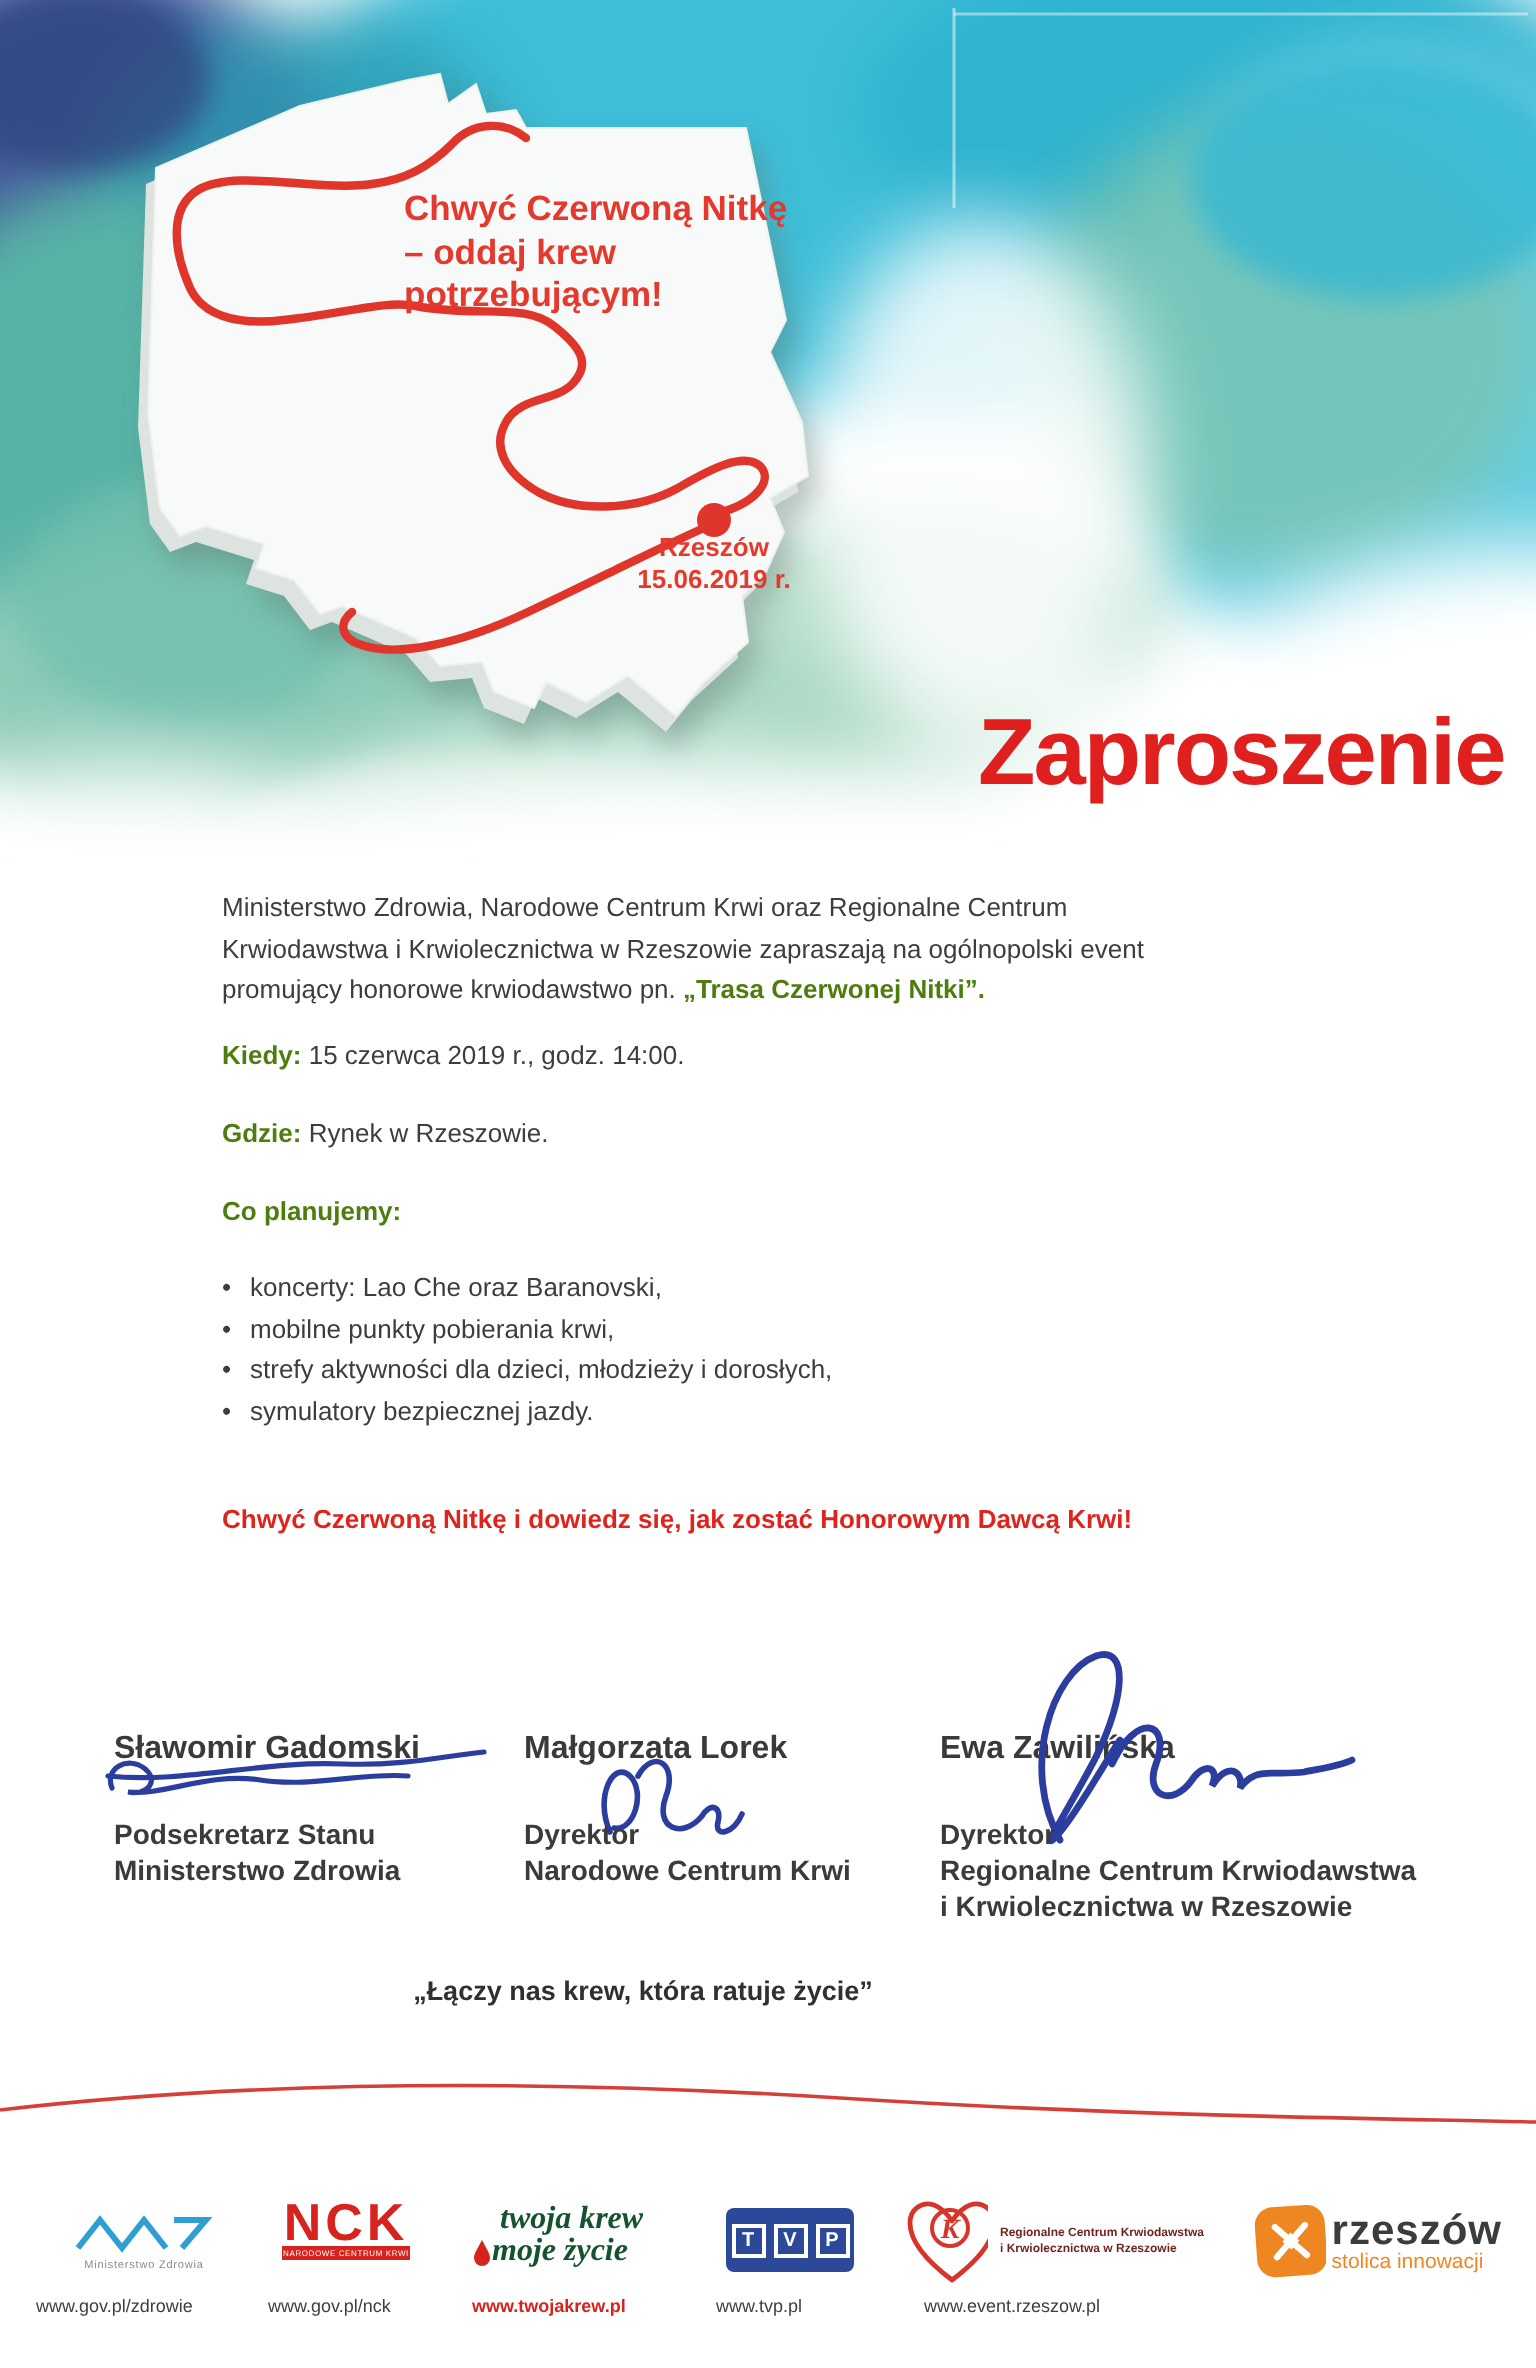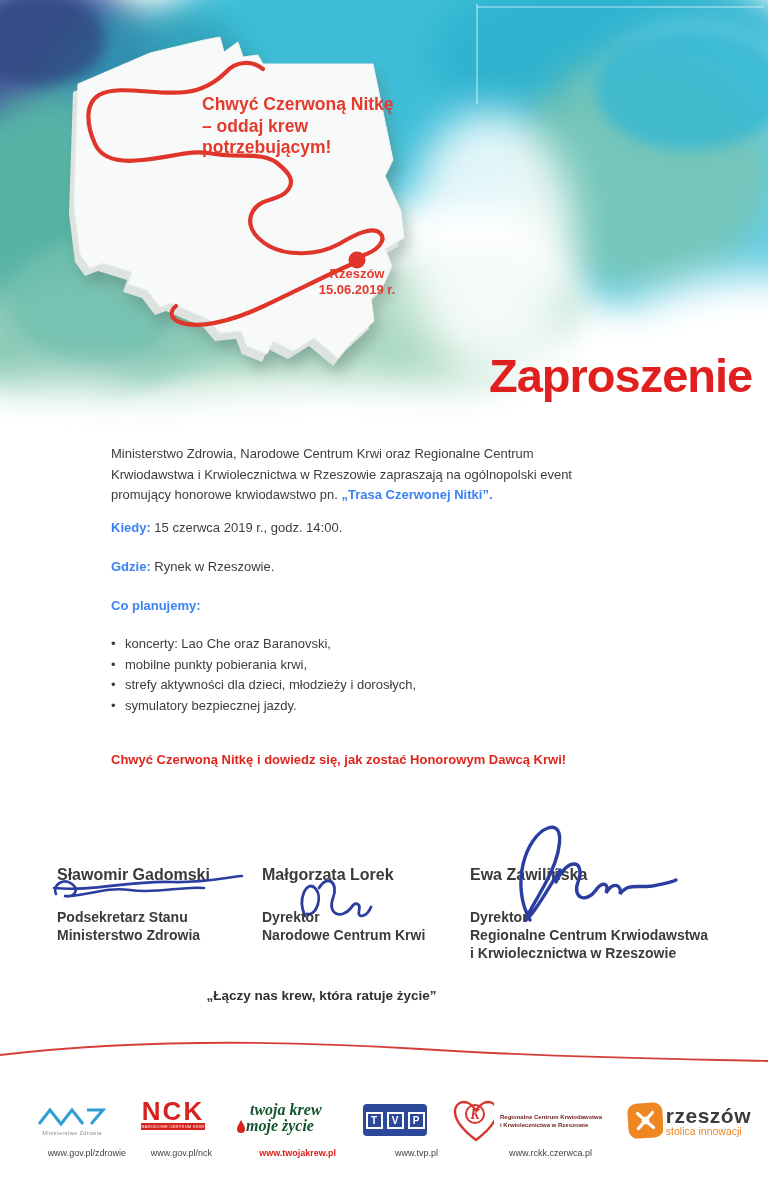--- a/index.html
+++ b/index.html
@@ -14,31 +14,31 @@
   .mapgrp{filter:drop-shadow(5px 9px 7px rgba(96,118,110,.42));}
   .map-headline{position:absolute;left:202px;top:94px;color:#e5392e;font-weight:bold;
     font-size:17.5px;line-height:21.5px;white-space:nowrap;}
   .map-headline .ind{}
   .map-city{position:absolute;left:357px;top:266px;transform:translateX(-50%);
     color:#e5392e;font-weight:bold;font-size:13px;line-height:16px;text-align:center;white-space:nowrap;}
   .title{position:absolute;left:489px;top:348px;color:#e0201f;font-weight:bold;
     font-size:47px;letter-spacing:-1px;margin:0;}
   
   .b{position:absolute;left:64px;color:#3e3d3d;font-size:13px;line-height:20.5px;margin-left:47px;}
-  .bd{font-weight:bold;color:#3b82f6;}
+  .bd{font-weight:bold;color:#4d7c0f;}
   .red{color:#df241e;font-weight:bold;}
   .blt{display:inline-block;width:14px;}
   
   .sig-name{position:absolute;top:866px;font-size:16px;font-weight:bold;color:#3a3a3a;white-space:nowrap;}
   .sig-roles{position:absolute;top:908px;font-size:14px;font-weight:bold;color:#3b3b3b;line-height:18px;white-space:nowrap;}
   .sigsvg{position:absolute;overflow:visible;}
   .quote{position:absolute;left:0;top:988px;width:643px;text-align:center;
     font-size:13.5px;font-weight:bold;color:#303030;}
   
-  .url{position:absolute;top:1148px;font-size:9px;color:#3f3f3f;text-align:right;white-space:nowrap;}
+  .url{position:absolute;top:1148px;font-size:9px;color:#3f3f3f;text-align:left;white-space:nowrap;}
   .url.redurl{color:#d7231d;font-weight:bold;}
   .cap{font-size:5.5px;color:#8a8a8a;letter-spacing:.4px;text-align:center;margin-top:2px;}
   .ncktxt{font-size:26px;font-weight:bold;color:#d7231d;letter-spacing:2px;line-height:22px;text-align:center;}
   .nckbar{width:64px;height:7px;background:#d7231d;color:#fff;font-size:4px;line-height:7px;
     text-align:center;margin:1px auto 0;letter-spacing:.3px;white-space:nowrap;overflow:hidden;}
   .tk{font-family:"Liberation Serif",serif;font-style:italic;font-weight:bold;color:#14532d;
     font-size:16px;line-height:16px;white-space:nowrap;}
   .tvpbox{width:64px;height:32px;background:#2b4899;border-radius:4px;display:flex;
     align-items:center;justify-content:center;gap:4px;}
   .tvpbox span{display:block;width:13px;height:13px;border:2px solid #fff;color:#fff;
@@ -220,21 +220,21 @@
     <svg width="48" height="46" fill="none" stroke="#d7352c" stroke-width="2.4" stroke-linejoin="round">
       <path d="M24,42 C12,33 3,23 3,13.5 C3,6.5 9,2.5 15,4.5 C19,6 22,9.5 24,12.5 C26,9.5 29,6 33,4.5 C39,2.5 45,6.5 45,13.5 C45,23 36,33 24,42 Z"></path>
       <circle cx="23" cy="16" r="9" stroke-width="2"></circle>
       <text x="23" y="21" text-anchor="middle" font-size="14" font-weight="bold" font-style="italic" fill="#d7352c" stroke="none" font-family="Liberation Serif, serif">K</text>
     </svg>
     <div style="margin-left:6px;">
       <div class="rcktext">Regionalne Centrum Krwiodawstwa</div>
       <div class="rcktext">i Krwiolecznictwa w Rzeszowie</div>
     </div>
   </div>
-  <div class="url" style="left:462px;width:130px;">www.rckk.czerwca.pl</div>
+  <div class="url" style="left:462px;width:130px;">www.event.rzeszow.pl</div>
 
   <div class="abs row" style="left:625px;top:1100px;width:126px;">
     <svg width="42" height="42">
       <g transform="rotate(-4 21 21)">
         <rect x="3" y="3" width="35" height="35" rx="9" fill="#ee8722"></rect>
         <g stroke="#fff" stroke-width="3.2" stroke-linecap="round">
           <line x1="13" y1="13" x2="19" y2="19"></line>
             <line x1="28" y1="13" x2="22" y2="19"></line>
           <line x1="13" y1="28" x2="19" y2="22"></line>
             <line x1="28" y1="28" x2="22" y2="22"></line>

